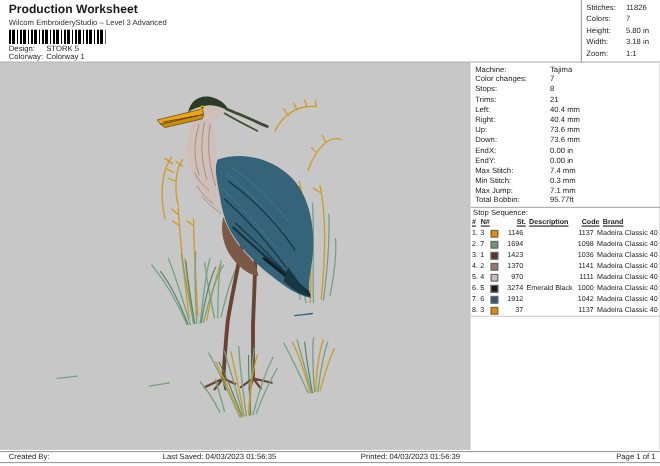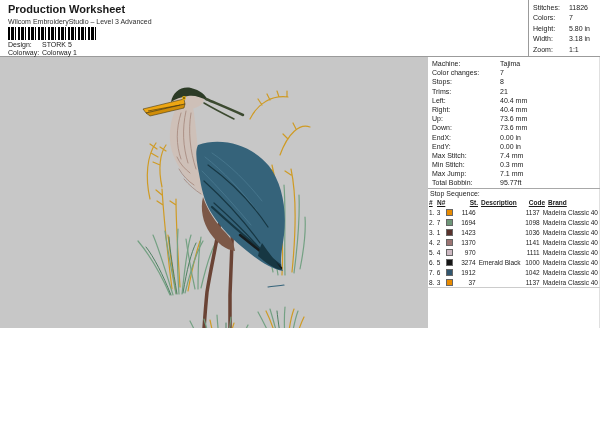--- a/index.html
+++ b/index.html
@@ -1,16 +1,16 @@
 <!DOCTYPE html>
 <html><head>
 <meta charset="utf-8">
 <style>
   html,body{margin:0;padding:0;background:#fff;}
-  .page{position:relative;width:600px;height:328px;background:#fff;overflow:hidden;
+  .page{position:relative;width:600px;height:424px;background:#fff;overflow:hidden;
         font-family:"Liberation Sans",sans-serif;color:#1a1a1a;}
   
   .header{position:absolute;left:0;top:0;width:600px;height:57px;box-sizing:border-box;
           border-bottom:1px solid #9b9b9b;background:#fff;}
   .title{position:absolute;left:8px;top:3px;font-size:11px;font-weight:bold;white-space:nowrap;}
   .subtitle{position:absolute;left:8px;top:18px;font-size:7px;color:#2e2e2e;white-space:nowrap;}
   .barcode{position:absolute;left:8px;top:27px;width:88px;height:13px;
            background:repeating-linear-gradient(90deg,#000 0 2px,#fff 2px 3px,#000 3px 6px,#fff 6px 7px,#000 7px 8px,#fff 8px 10px);}
   .kv-row{position:absolute;left:8px;font-size:7px;white-space:nowrap;}
   .kv-label{display:inline-block;width:34px;}

